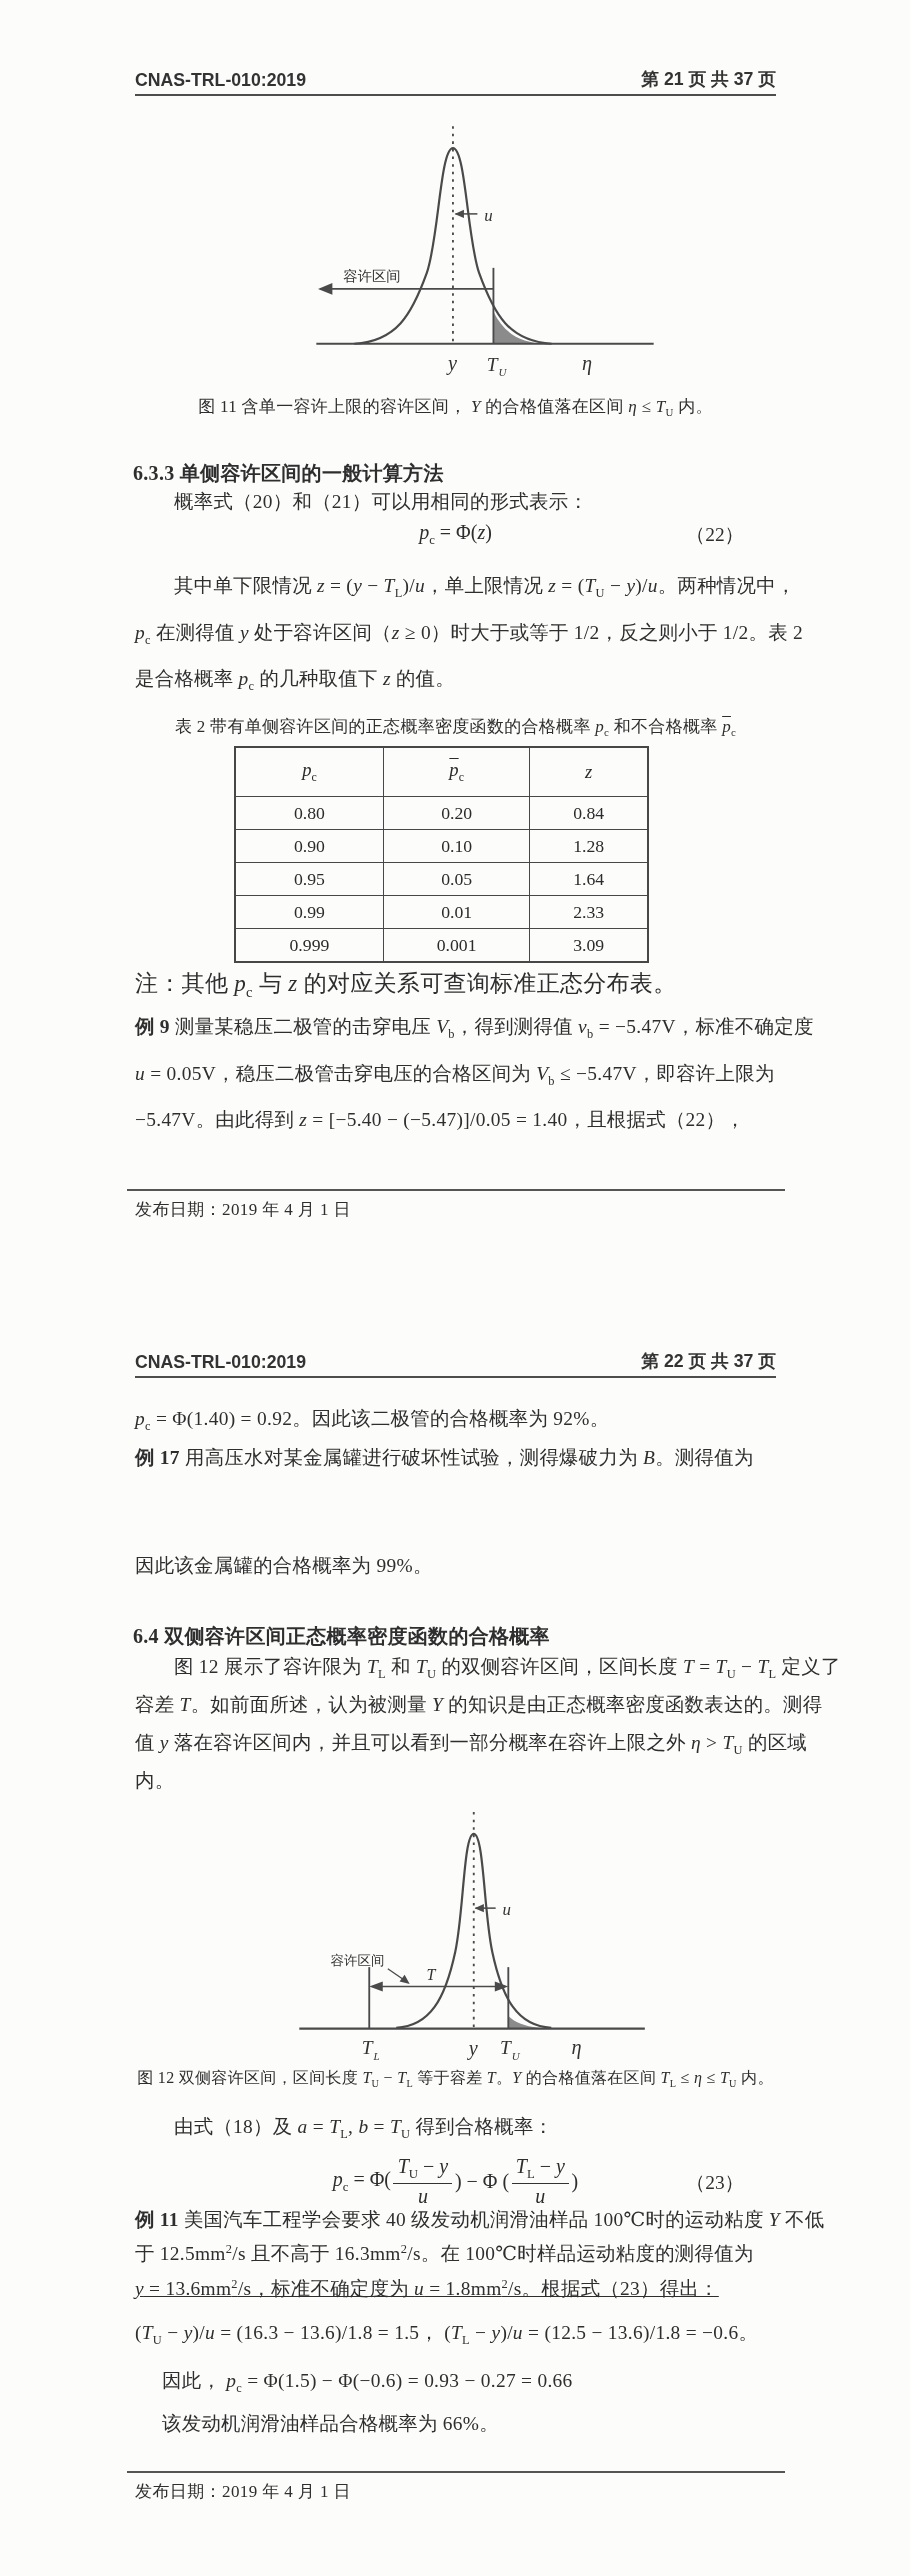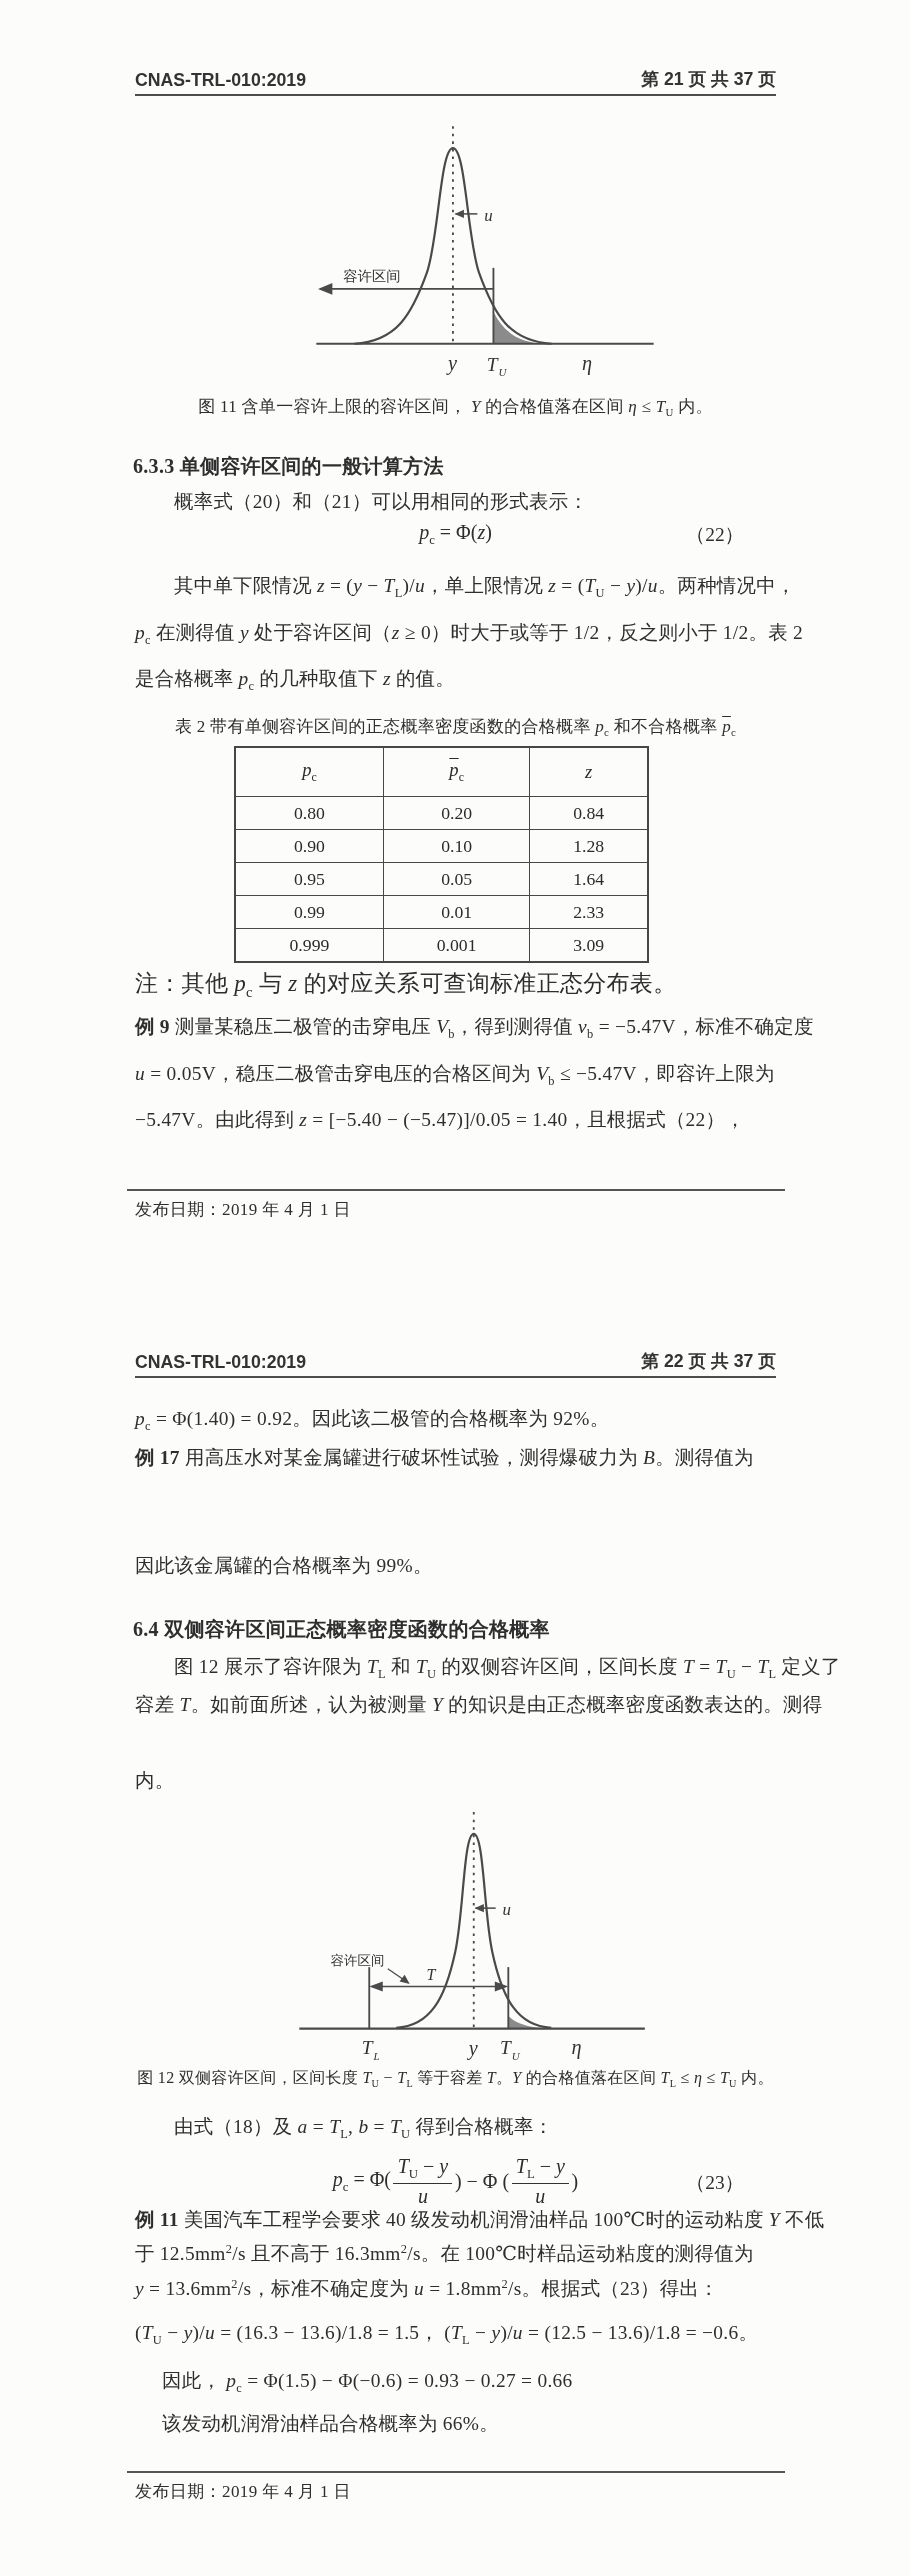--- a/index.html
+++ b/index.html
@@ -15,21 +15,21 @@
     display:flex;justify-content:space-between;align-items:flex-end;
     border-bottom:2.5px solid #4d4d4d;
     font-family:"Liberation Sans","DejaVu Sans",sans-serif;
     font-size:17.7px;font-weight:600;color:#333;padding-bottom:3.4px;
   }
   .t{position:absolute;left:135px;width:646px;font-size:19.4px;line-height:1.25;
      letter-spacing:0.3px;white-space:nowrap;}
   .ind{text-indent:39px;}
   .ind30{text-indent:27px;}
   .h{position:absolute;left:133px;width:646px;font-size:20px;font-weight:bold;
-     letter-spacing:0.3px;white-space:nowrap;}
+     letter-spacing:0.3px;white-space:nowrap;margin-top:7px;}
   .cap{position:absolute;left:76px;width:759px;text-align:center;font-size:17px;
        letter-spacing:0.3px;white-space:nowrap;}
   .eqrow{position:absolute;left:135px;width:641px;text-align:center;font-size:20px;}
   .eqno{position:absolute;right:32px;top:0;font-size:19.4px;}
   i{font-style:italic;}
   sub{font-size:64%;}
   sup{font-size:64%;}
   .ovl{text-decoration:overline;}
   table.t2{position:absolute;left:234px;top:746px;width:415px;
      border-collapse:collapse;font-size:17.7px;text-align:center;color:#2b2b2b;
@@ -149,20 +149,21 @@
 
   <div class="t" style="top:1407px;"><i>p</i><sub>c</sub> = Φ(1.40) = 0.92。因此该二极管的合格概率为 92%。</div>
 
   <div class="t" style="top:1446px;"><b>例 17</b>  用高压水对某金属罐进行破坏性试验，测得爆破力为 <i>B</i>。测得值为</div>
   <div class="t" style="top:1554px;">因此该金属罐的合格概率为 99%。</div>
 
   <div class="h" style="top:1616px;">6.4  双侧容许区间正态概率密度函数的合格概率</div>
 
   <div class="t ind" style="top:1655px;text-align:right;">图 12 展示了容许限为 <i>T</i><sub>L</sub> 和 <i>T</i><sub>U</sub> 的双侧容许区间，区间长度 <i>T</i> = <i>T</i><sub>U</sub> − <i>T</i><sub>L</sub> 定义了</div>
   <div class="t" style="top:1693px;">容差 <i>T</i>。如前面所述，认为被测量 <i>Y</i> 的知识是由正态概率密度函数表达的。测得</div>
+  <div class="t" style="top:1731px;">值 <i>y</i> 落在容许区间内，并且可以看到一部分概率在容许上限之外 <i>η</i> &gt; <i>T</i><sub>U</sub> 的区域</div>
   <div class="t" style="top:1769px;">内。</div>
 
   <svg class="fig" style="left:278px;top:1807px;" width="405" height="268" viewBox="0 0 480 318">
     <line x1="232" y1="6" x2="232" y2="263" stroke-width="2.2" stroke-dasharray="3 6"></line>
     <path d="M 140 262 C 180 260 198 228 210 172 C 220 126 220 32 232 32
              C 244 32 244 126 254 172 C 266 228 284 260 324 262" stroke-width="2.6"></path>
     <path class="shade" d="M 273 248 C 281 256 293 260 308 262 L 318 263 L 273 263 Z"></path>
     <line x1="25" y1="263" x2="435" y2="263" stroke-width="2.6"></line>
     <line x1="108" y1="190" x2="108" y2="263" stroke-width="2.2"></line>
     <line x1="273" y1="190" x2="273" y2="263" stroke-width="2.2"></line>
@@ -198,21 +199,21 @@
     <span class="frac">
       <span class="num"><i>T</i><sub>L</sub> − <i>y</i></span>
       <span class="den"><i>u</i></span>
     </span>
     <span>)</span>
     <span class="eqno" style="top:20px;">（23）</span>
   </div>
 
   <div class="t" style="top:2208px;"><b>例 11</b>  美国汽车工程学会要求 40 级发动机润滑油样品 100℃时的运动粘度 <i>Y</i> 不低</div>
   <div class="t" style="top:2242px;">于 12.5mm<sup>2</sup>/s 且不高于 16.3mm<sup>2</sup>/s。在 100℃时样品运动粘度的测得值为</div>
-  <div class="t" style="top:2277px;"><i>y</i> = 13.6mm<sup>2</sup>/s，标准不确定度为 <i>u</i> = 1.8mm<sup>2</sup>/s。根据式（23）得出：</div>
+  <div class="t" style="top:2277px;text-decoration:underline;"><i>y</i> = 13.6mm<sup>2</sup>/s，标准不确定度为 <i>u</i> = 1.8mm<sup>2</sup>/s。根据式（23）得出：</div>
   <div class="t" style="top:2321px;">(<i>T</i><sub>U</sub> − <i>y</i>)/<i>u</i> = (16.3 − 13.6)/1.8 = 1.5，  (<i>T</i><sub>L</sub> − <i>y</i>)/<i>u</i> = (12.5 − 13.6)/1.8 = −0.6。</div>
   <div class="t ind30" style="top:2369px;">因此，  <i>p</i><sub>c</sub> = Φ(1.5) − Φ(−0.6) = 0.93 − 0.27 = 0.66</div>
   <div class="t ind30" style="top:2412px;">该发动机润滑油样品合格概率为 66%。</div>
 
   <div class="rule" style="top:2471px;"></div>
   <div class="ftr" style="top:2480px;">发布日期：2019 年 4 月 1 日</div>
 
 </div>
 
 

